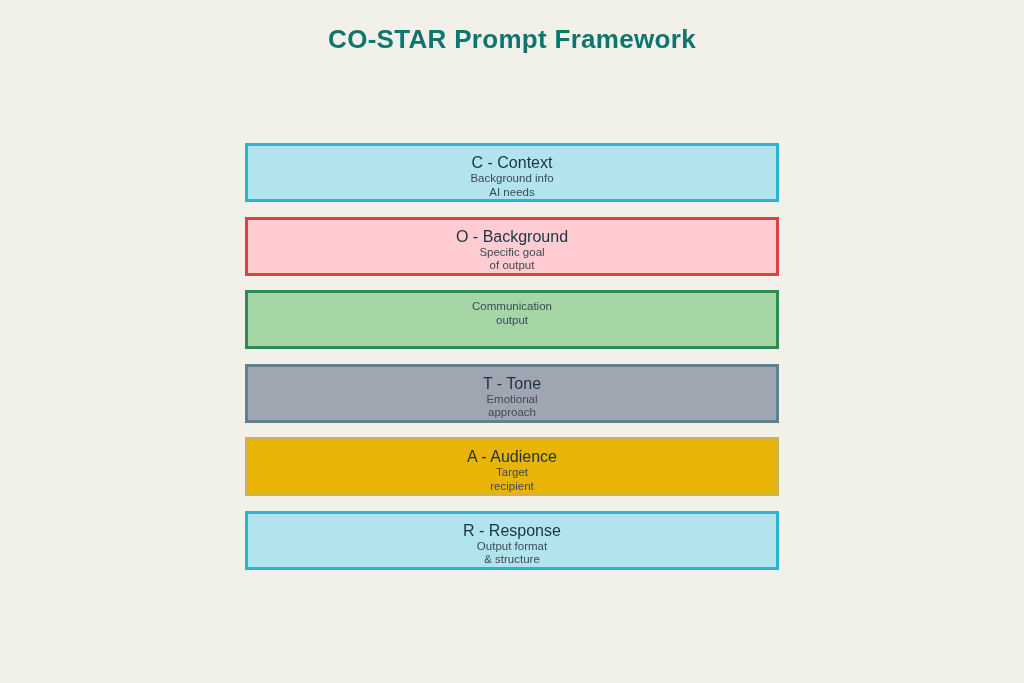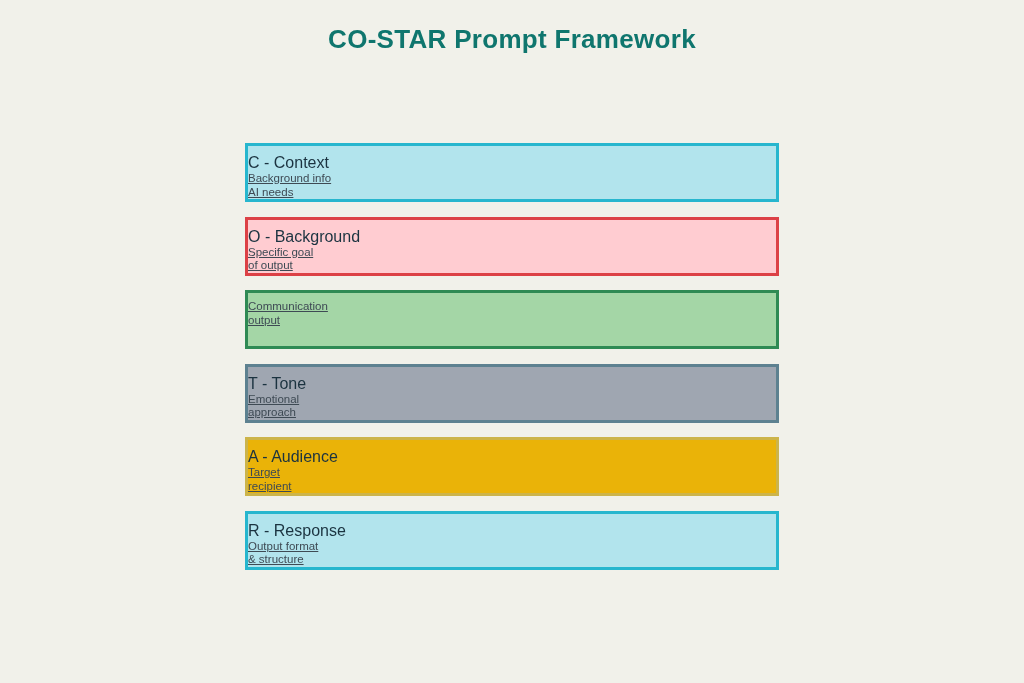--- a/index.html
+++ b/index.html
@@ -21,34 +21,33 @@
   }
   .stack {
     width: 534px;
     margin: 89px auto 0 auto;
   }
   .box {
     box-sizing: border-box;
     height: 59px;
     margin-bottom: 14.5px;
     border: 3px solid transparent;
-    text-align: left;
+    text-align: center;
     padding-top: 7px;
   }
   .box-heading {
     font-size: 16px;
     line-height: 19px;
     color: #1b3340;
     font-weight: 500;
   }
   .box-sub {
     font-size: 11.5px;
     line-height: 13.5px;
     color: #3e4a54;
-    text-decoration: underline;
   }
 </style>
 </head>
 <body>
 
 <div class="title">CO-STAR Prompt Framework</div>
 
 <div class="stack">
 
   <div class="box" style="background:#b2e4ed;border-color:#27b6ce">

